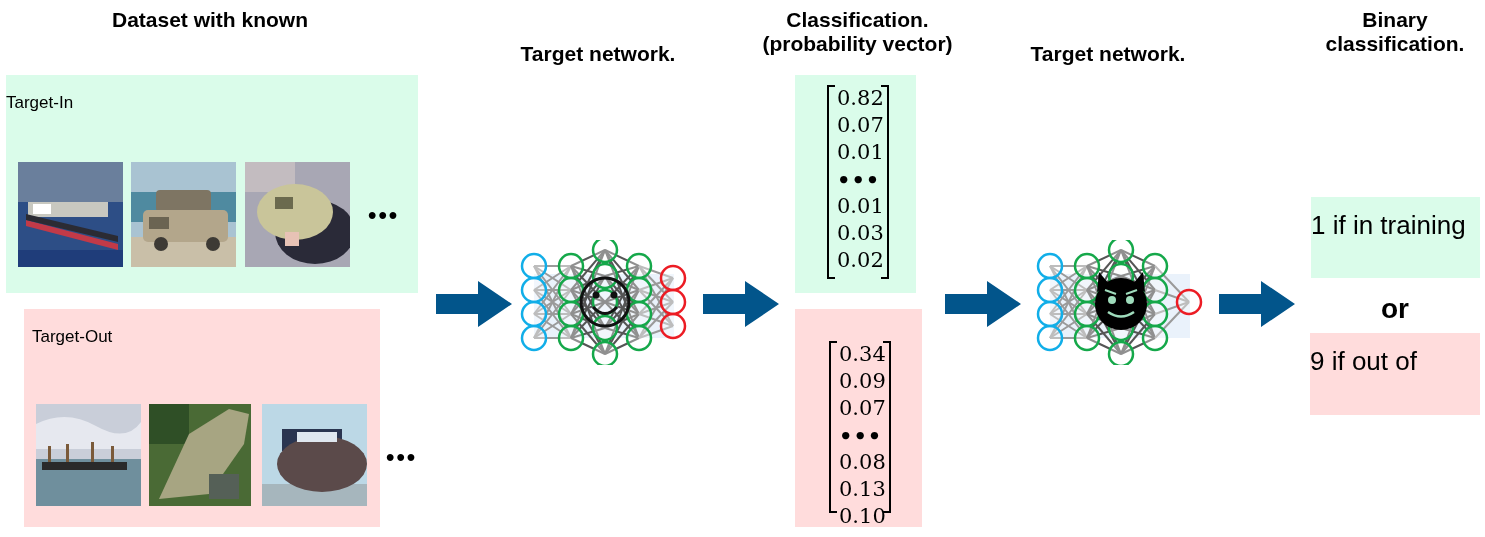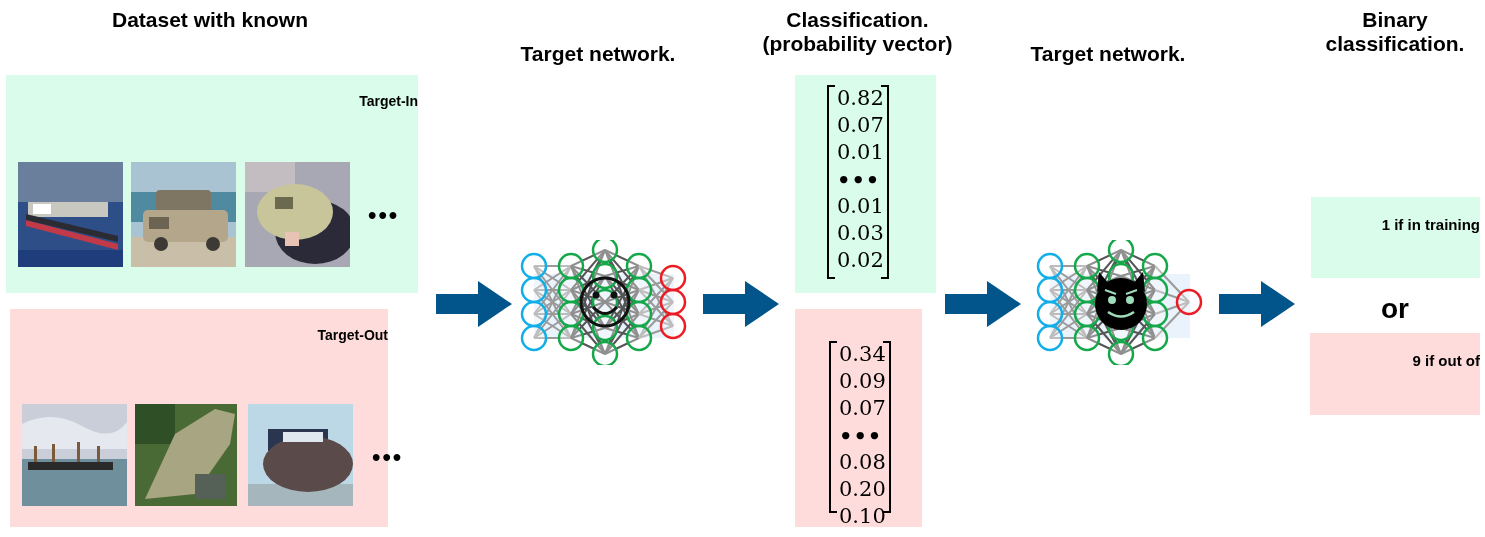--- a/index.html
+++ b/index.html
@@ -2,32 +2,32 @@
 <html><head>
 <meta charset="utf-8">
 <style>
   html, body { margin: 0; padding: 0; background: #ffffff; }
   body { width: 1485px; height: 537px; position: relative; overflow: hidden;
          font-family: "Liberation Sans", "DejaVu Sans", sans-serif; color: #000; }
   .abs { position: absolute; }
   .heading { position: absolute; text-align: center; font-weight: bold; font-size: 21px; line-height: 24px; }
   .box-in  { background: #dafcea; }
   .box-out { background: #ffdcdc; }
-  .set-title { position: absolute; width: 100%; text-align: right; font-weight: bold; font-size: 14px; }
+  .set-title { position: absolute; width: 100%; text-align: left; font-weight: normal; font-size: 17px; }
   .thumb { position: absolute; width: 105px; height: 105px; }
   .ellipsis { position: absolute; font-size: 24px; font-weight: bold; letter-spacing: 2px; }
   .arrow { position: absolute; width: 76px; height: 46px; }
   .vec { position: absolute; font-family: "DejaVu Serif", "Liberation Serif", serif; font-size: 21px; }
   .vec .bracket { position: absolute; top: 0; bottom: 0; width: 6px; border: 2px solid #000; }
   .vec .bracket.left { left: 0; border-right: none; }
   .vec .bracket.right { right: 0; border-left: none; }
   .vec .vals { position: absolute; left: 10px; right: 10px; top: 0; text-align: center; }
   .vec .v { height: 27px; line-height: 27px; }
   .vec .v.dots { font-weight: bold; letter-spacing: 1px; }
-  .result-text { position: absolute; width: 100%; text-align: right; font-weight: bold; font-size: 15px; line-height: 24px; }
+  .result-text { position: absolute; width: 100%; text-align: left; font-weight: normal; font-size: 26px; line-height: 24px; }
   .or { position: absolute; font-weight: bold; font-size: 28px; }
 </style>
 </head>
 <body>
 
 <div class="heading" style="left:60px; top:8px; width:300px;">
   <div>Dataset with known</div>
 </div>
 <div class="heading" style="left:498px; top:42px; width:200px;">Target network.</div>
 <div class="heading" style="left:745px; top:8px; width:225px;">
@@ -65,21 +65,21 @@
     <rect width="105" height="105" fill="#a8a7b4"></rect>
     <rect x="0" y="0" width="50" height="30" fill="#c3bcc0"></rect>
     <ellipse cx="70" cy="70" rx="40" ry="32" fill="#2a2a38"></ellipse>
     <ellipse cx="50" cy="50" rx="38" ry="28" fill="#c9c59a"></ellipse>
     <rect x="30" y="35" width="18" height="12" fill="#6b6a4e"></rect>
     <rect x="40" y="70" width="14" height="14" fill="#e7c2b5"></rect>
   </svg>
   <div class="ellipsis" style="left:362px; top:126px;">•••</div>
 </div>
 
-<div class="abs box-out" style="left:10px; top:309px; width:378px; height:218px;">
+<div class="abs box-out" style="left:24px; top:309px; width:348px; height:218px;padding-left:8px;">
   <div class="set-title" style="top:18px;">Target-Out</div>
   <svg class="thumb" style="left:12px; top:95px; height:102px;" viewBox="0 0 105 102">
     <rect width="105" height="102" fill="#6f8f9d"></rect>
     <rect width="105" height="55" fill="#c9ced9"></rect>
     <path d="M0 20 Q30 5 60 22 T105 18 V45 H0Z" fill="#e6e8ef"></path>
     <rect x="6" y="58" width="85" height="8" fill="#2a2a2a"></rect>
     <rect x="12" y="42" width="3" height="16" fill="#7a5a3a"></rect>
     <rect x="30" y="40" width="3" height="18" fill="#7a5a3a"></rect>
     <rect x="55" y="38" width="3" height="20" fill="#7a5a3a"></rect>
     <rect x="75" y="42" width="3" height="16" fill="#7a5a3a"></rect>
@@ -296,21 +296,21 @@
       <polygon points="109,32 99,44 111,52" fill="#000"></polygon>
       <ellipse cx="87" cy="64" rx="26" ry="26" fill="#000"></ellipse>
       <circle cx="78" cy="60" r="4" fill="#9fdcbc"></circle>
       <circle cx="96" cy="60" r="4" fill="#9fdcbc"></circle>
       <path d="M71 50 L82 54" stroke="#9fdcbc" stroke-width="2"></path>
       <path d="M103 50 L92 54" stroke="#9fdcbc" stroke-width="2"></path>
       <path d="M74 72 Q87 81 100 72" fill="none" stroke="#9fdcbc" stroke-width="2.5"></path>
     </g>
   </svg>
 
-<div class="abs box-in" style="left:795px; top:75px; width:141px; height:218px;">
+<div class="abs box-in" style="left:795px; top:75px; width:121px; height:218px;">
   <div class="vec" style="left:32px; top:10px; width:62px; height:194px;">
     <div class="bracket left"></div>
     <div class="bracket right"></div>
     <div class="vals" id="vec-in-vals">
         <div class="v">0.82</div>
         <div class="v">0.07</div>
         <div class="v">0.01</div>
         <div class="v dots">•••</div>
         <div class="v">0.01</div>
         <div class="v">0.03</div>
@@ -321,21 +321,21 @@
 <div class="abs box-out" style="left:795px; top:309px; width:127px; height:218px;">
   <div class="vec" style="left:34px; top:32px; width:62px; height:172px;">
     <div class="bracket left"></div>
     <div class="bracket right"></div>
     <div class="vals" id="vec-out-vals">
         <div class="v">0.34</div>
         <div class="v">0.09</div>
         <div class="v">0.07</div>
         <div class="v dots">•••</div>
         <div class="v">0.08</div>
-        <div class="v">0.20</div>
+        <div class="v">0.13</div>
         <div class="v">0.10</div>
       </div>
   </div>
 </div>
 
 <div class="abs box-in" style="left:1311px; top:197px; width:169px; height:81px;">
   <div class="result-text" style="top:16px;">
     <div>1 if in training</div>
   </div>
 </div>

